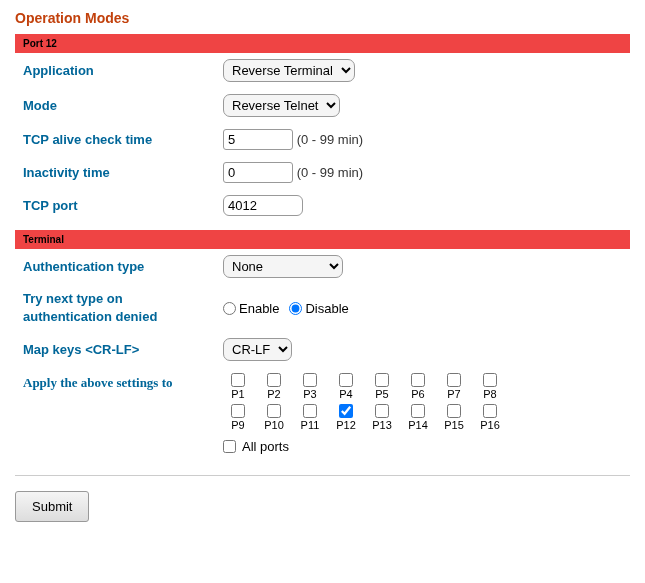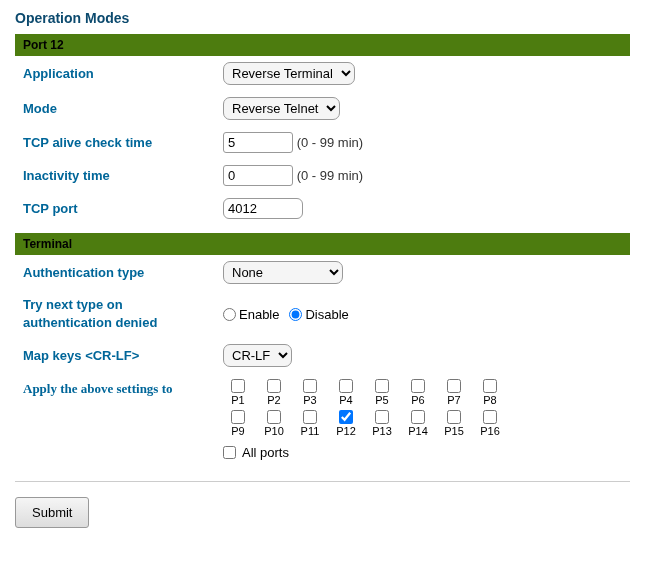--- a/index.html
+++ b/index.html
@@ -7,30 +7,30 @@
       font-family: Arial, sans-serif;
       font-size: 13px;
       background: #fff;
       color: #000;
       width: 645px;
     }
     .page-container {
       padding: 10px 15px 20px 15px;
     }
     .section-title {
-      color: #0c4a6e;
+      color: #c2410c;
       font-weight: bold;
       font-size: 14px;
       margin-bottom: 8px;
     }
     .section-header {
-      background-color: #4d7c0f;
+      background-color: #ef4444;
       padding: 4px 8px;
       font-weight: bold;
-      font-size: 12px;
+      font-size: 10px;
       color: #000;
       margin-bottom: 0;
     }
     table.form-table {
       width: 100%;
       border-collapse: collapse;
     }
     table.form-table td {
       padding: 6px 8px;
       vertical-align: middle;

